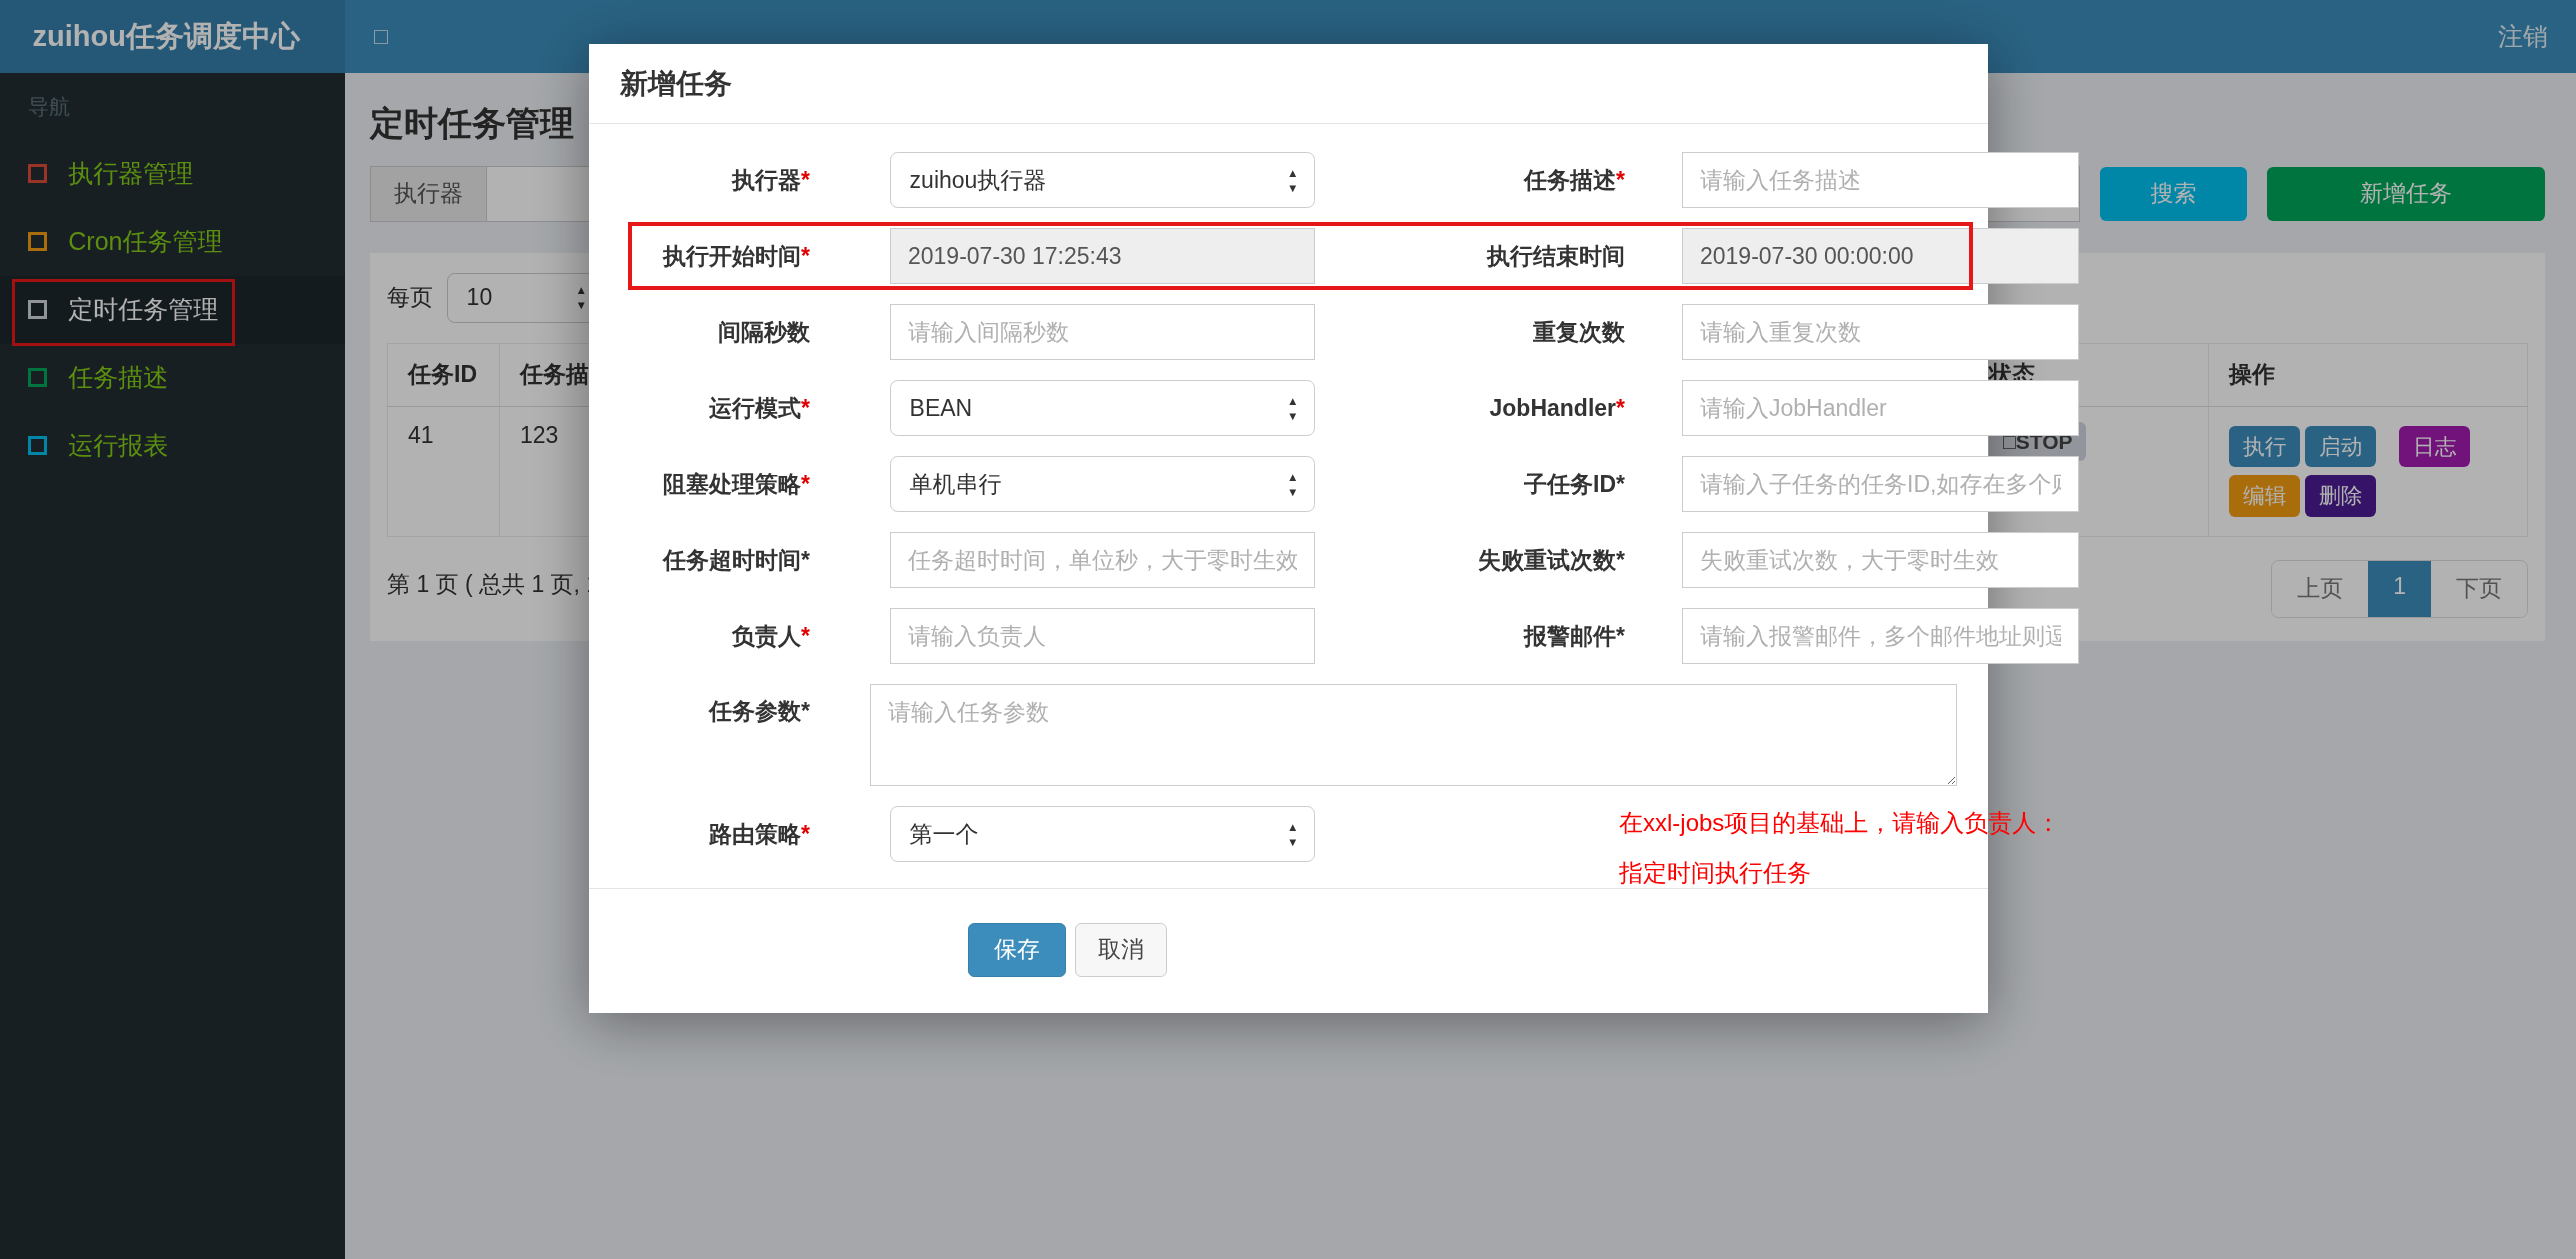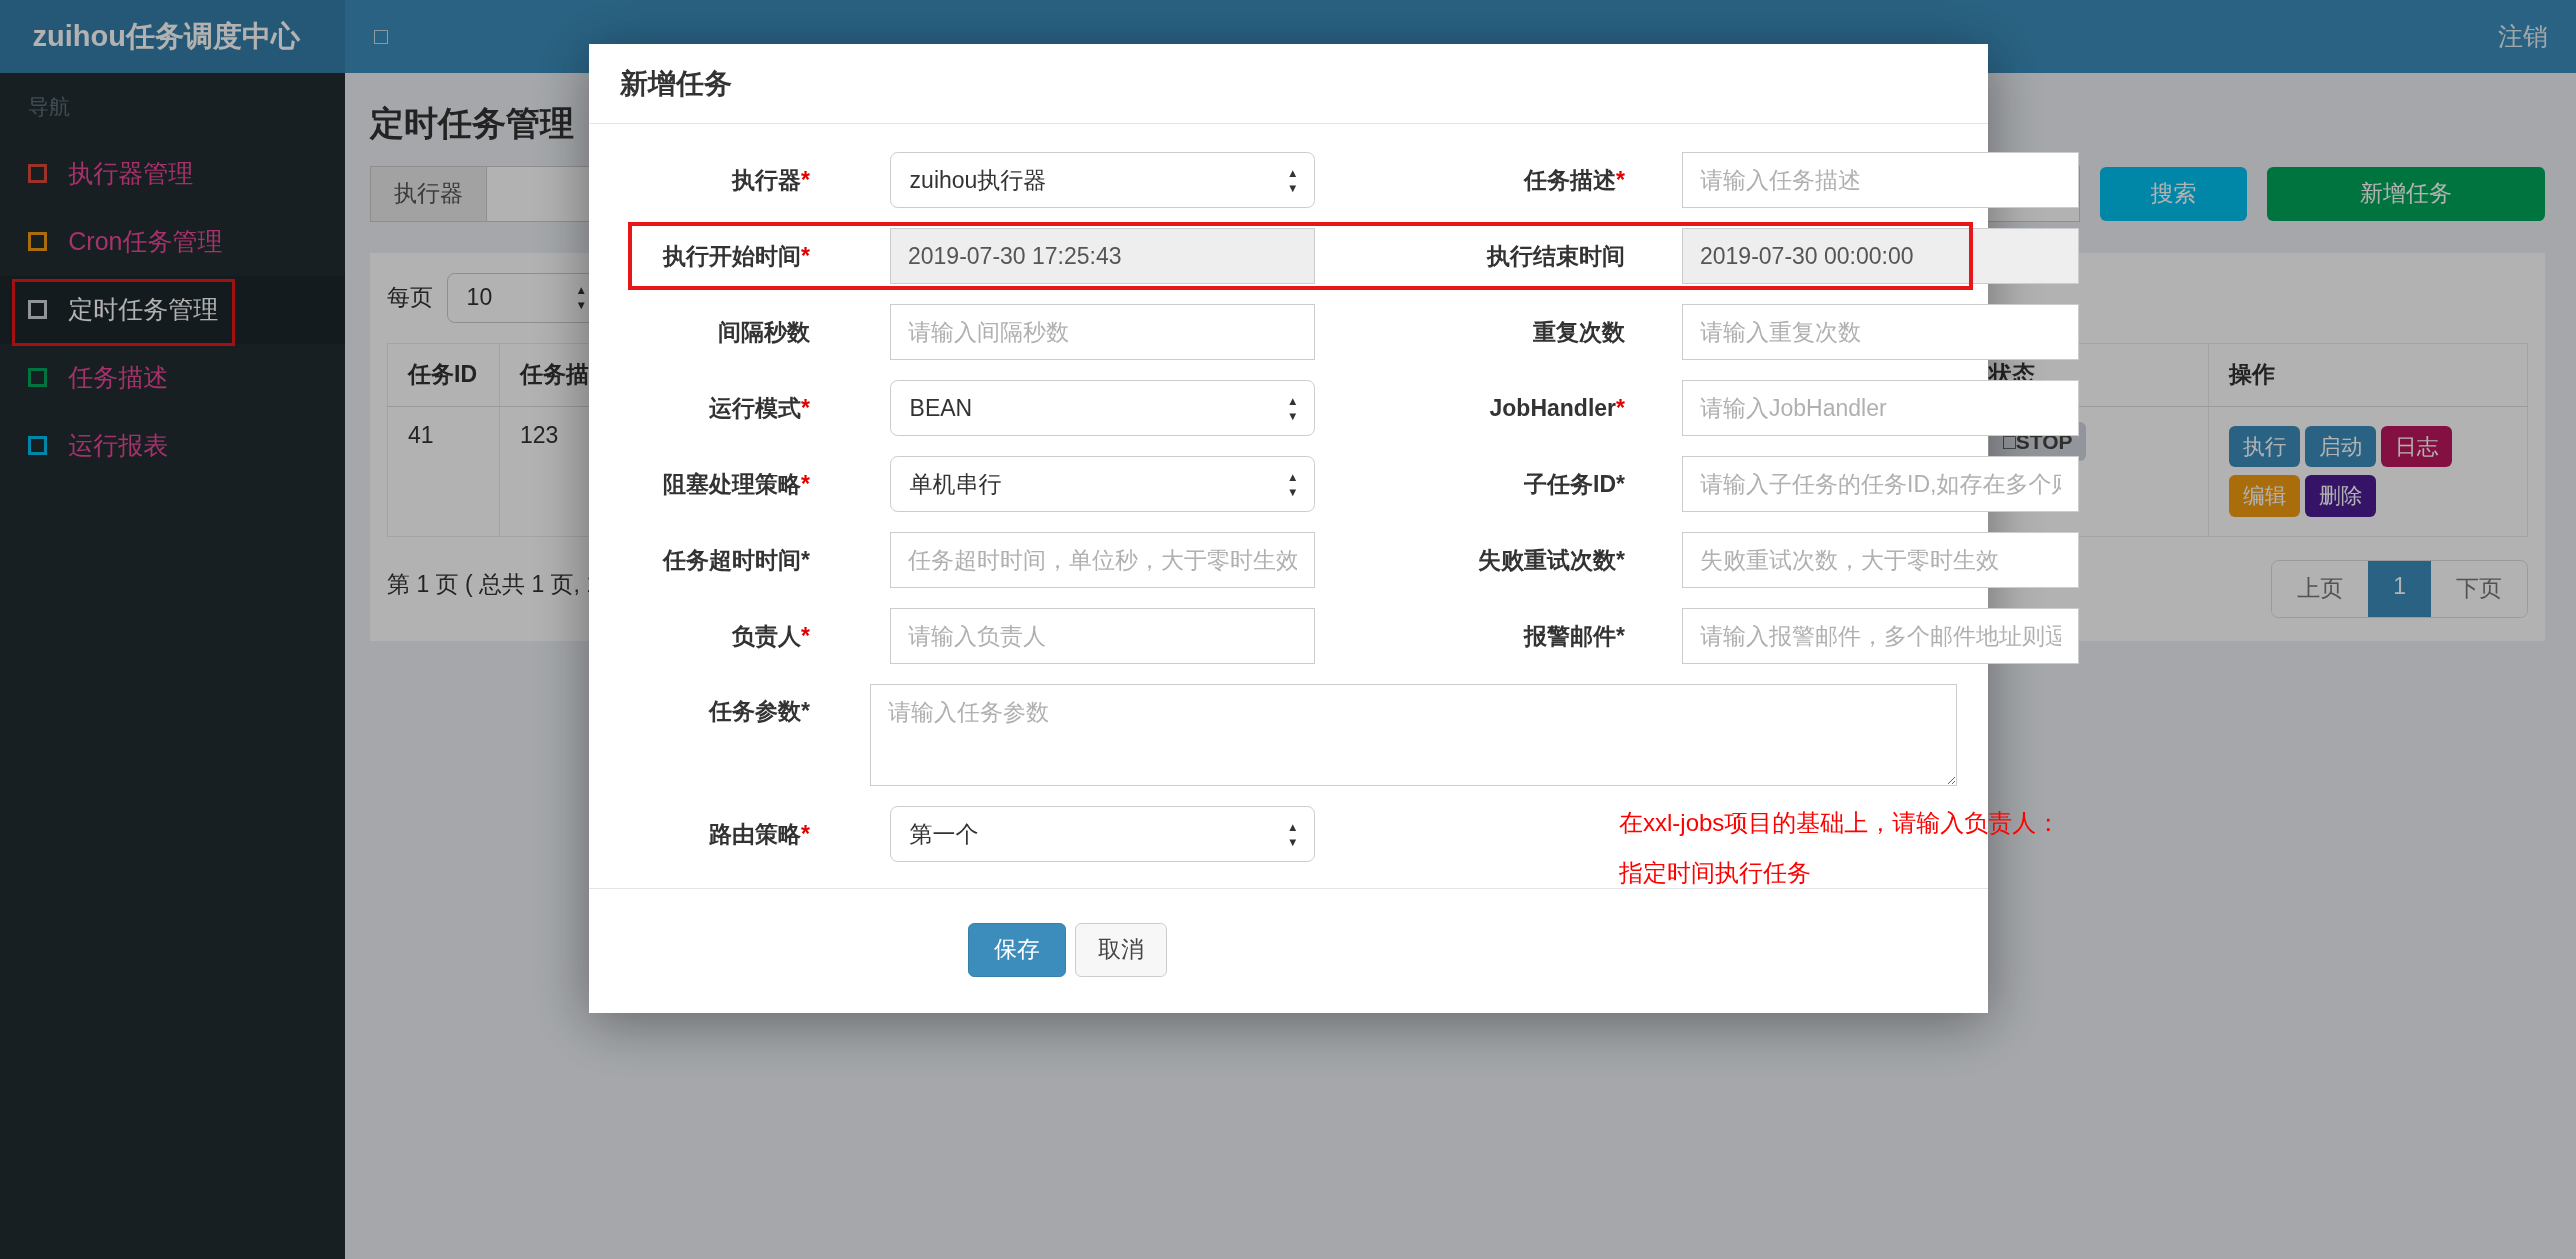--- a/index.html
+++ b/index.html
@@ -12,21 +12,21 @@
   .navbar { position:absolute; top:0; left:0; width:2576px; height:73px; background:#3c8dbc; z-index:1; display:flex; }
   .logo { width:345px; height:73px; background:#367fa9; color:#fff; font-size:29px; font-weight:bold;
           display:flex; align-items:center; padding-left:32.5px; }
   .navbar-rest { flex:1; display:flex; align-items:center; justify-content:space-between; padding:0 28px 0 29px; }
   .nav-toggle { color:rgba(255,255,255,.85); font-size:23px; cursor:pointer; }
   .logout { color:rgba(255,255,255,.88); font-size:25px; cursor:pointer; }
   
   .sidebar { position:absolute; top:73px; left:0; width:345px; height:1187px; background:#222d32; z-index:1; }
   .sidebar-header { color:#5b6f7a; font-size:21px; padding:20px 0 18.6px 28px; }
   .sidebar li { list-style:none; position:relative; height:68px; display:flex; align-items:center; padding-left:28px;
-                color:#ec4899; font-size:25px; cursor:pointer; }
+                color:#84cc16; font-size:25px; cursor:pointer; }
   .sidebar li.active { background:#1e282c; color:#fff; }
   .sq-icon { display:inline-block; width:18.6px; height:18.6px; border:3.1px solid #fff; margin-right:21.7px; flex:0 0 auto; }
   .annot { position:absolute; border:4.6px solid #e81717; z-index:30; pointer-events:none; }
   .annot.side { left:12.4px; top:3.1px; width:223px; height:67px; border-width:3.9px; }
   
   .content { position:absolute; top:73px; left:345px; width:2231px; height:1187px; background:#ecf0f5; z-index:1; }
   h1.page-title { font-size:34px; font-weight:bold; color:#333; margin:28px 0 18.6px 25px; }
   .toolbar { display:flex; align-items:center; margin:0 31px 0 25px; height:56px; }
   .igroup { display:flex; flex:1; margin-right:20px; }
   .igroup .addon { background:#e8e8e8; border:1.5px solid #ccc; border-right:none; color:#555; font-size:23px;
@@ -157,21 +157,21 @@
         </tr>
       </thead>
       <tbody>
         <tr style="height:105px;">
           <td>41</td>
           <td>123</td>
           <td>
             <span class="badge-stop"><span>□</span><span>STOP</span></span>
           </td>
           <td class="ops" style="width:319px;">
-            <span class="opbtn" style="background-color: rgb(60, 141, 188);">执行</span><span class="opbtn" style="background-color: rgb(60, 141, 188);">启动</span><span class="opbtn" style="background-color: #be185d;">日志</span><span class="opbtn" style="background-color: rgb(243, 156, 18);">编辑</span><span class="opbtn" style="background-color: #4c1d95;">删除</span>
+            <span class="opbtn" style="background-color: rgb(60, 141, 188);">执行</span><span class="opbtn" style="background-color: rgb(60, 141, 188);">启动</span><span class="opbtn" style="background-color: #a21caf; margin-left: 18px;">日志</span><span class="opbtn" style="background-color: rgb(243, 156, 18);">编辑</span><span class="opbtn" style="background-color: #4c1d95;">删除</span>
           </td>
         </tr>
       </tbody>
     </table>
 
     <div class="pagebar">
       <div class="pageinfo">第 1 页 ( 总共 1 页, 1 条记录 )</div>
       <div class="pager">
         <span class="pg">上页</span>
         <span class="pg active">1</span>

